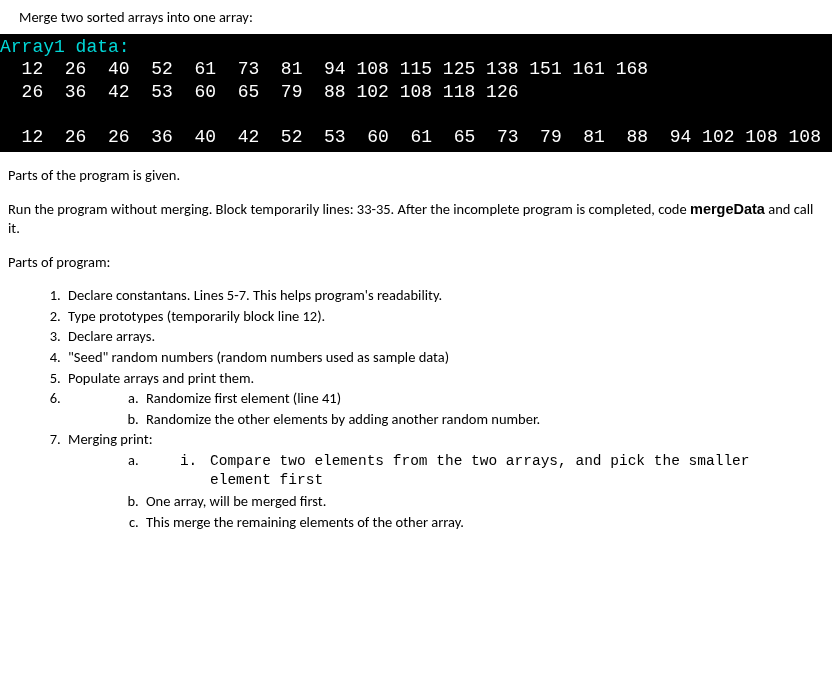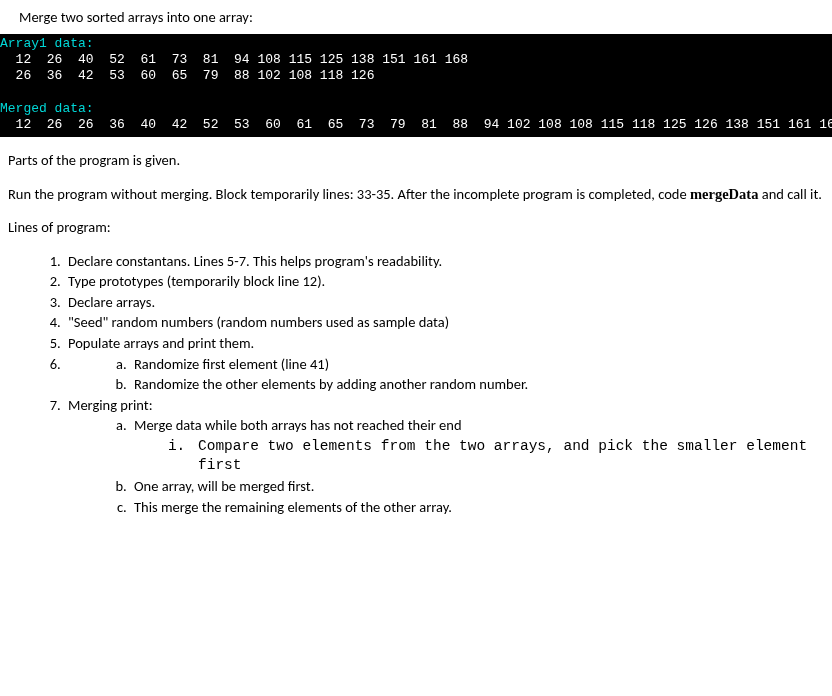--- a/index.html
+++ b/index.html
@@ -13,52 +13,52 @@
     box-sizing: border-box;
     line-height: 1.35;
   }
   .intro {
     margin: 4px 0 6px 11px;
   }
   .terminal {
     background: #000;
     color: #fff;
     font-family: Consolas, "Courier New", monospace;
-    font-size: 13px;
+    font-size: 18px;
     padding: 2px 0 4px 0;
     margin: 0 -8px 14px -8px;
     line-height: 1.25;
   }
   .terminal .line {
     white-space: pre;
   }
   .cyan { color: #00d7d7; }
   .para {
     margin: 14px 0;
   }
   .code-inline {
-    font-family: Liberation Serif, serif;
+    font-family: Liberation Sans, sans-serif;
     font-weight: bold;
   }
   ol.top {
     list-style: decimal;
     padding-left: 56px;
     margin: 6px 0 0 0;
   }
   ol.top > li {
     margin: 1px 0;
     padding-left: 4px;
   }
   ol.alpha {
     list-style: lower-alpha;
     padding-left: 58px;
     margin: 1px 0;
   }
   ol.alpha > li {
-    margin: 1px 4px;
+    margin: 1px 16px;
     padding-left: 4px;
   }
   ol.roman {
     list-style: lower-roman;
     padding-left: 60px;
     margin: 1px 0;
     font-family: Liberation Mono, monospace;
   }
   ol.roman > li {
     margin: 1px 0;
@@ -68,49 +68,47 @@
 </head>
 <body>
 
 <div class="intro">Merge two sorted arrays into one array:</div>
 
 <div class="terminal">
   <div class="line cyan">Array1 data:</div>
   <div class="line">  12  26  40  52  61  73  81  94 108 115 125 138 151 161 168</div>
   <div class="line">  26  36  42  53  60  65  79  88 102 108 118 126</div>
   <div class="line"> </div>
-  <div class="line cyan">Merged data:</div>
   <div class="line">  12  26  26  36  40  42  52  53  60  61  65  73  79  81  88  94 102 108 108 115 118 125 126 138 151 161 168</div>
 </div>
 
 <div class="para">Parts of the program is given.</div>
 
 <div class="para">
   <span>Run the program without merging. Block temporarily lines: 33-35. After the incomplete program is completed, code </span><span class="code-inline">mergeData</span><span> and call it.</span>
 </div>
 
-<div class="para">Lines of program:</div>
+<div class="para">Parts of program:</div>
 
 <ol class="top">
   <li>Declare constantans. Lines 5-7. This helps program's readability.</li>
   <li>Type prototypes (temporarily block line 12).</li>
   <li>Declare arrays.</li>
   <li>"Seed" random numbers (random numbers used as sample data)</li>
   <li>Populate arrays and print them.</li>
   <li>
     <ol class="alpha">
       <li>Randomize first element (line 41)</li>
       <li>Randomize the other elements by adding another random number.</li>
     </ol>
   </li>
   <li>
     <span>Merging print:</span>
     <ol class="alpha">
       <li>
-        <span>Merge data while both arrays has not reached their end</span>
         <ol class="roman">
           <li>Compare two elements from the two arrays, and pick the smaller element first</li>
         </ol>
       </li>
       <li>One array, will be merged first.</li>
       <li>This merge the remaining elements of the other array.</li>
     </ol>
   </li>
 </ol>
 

